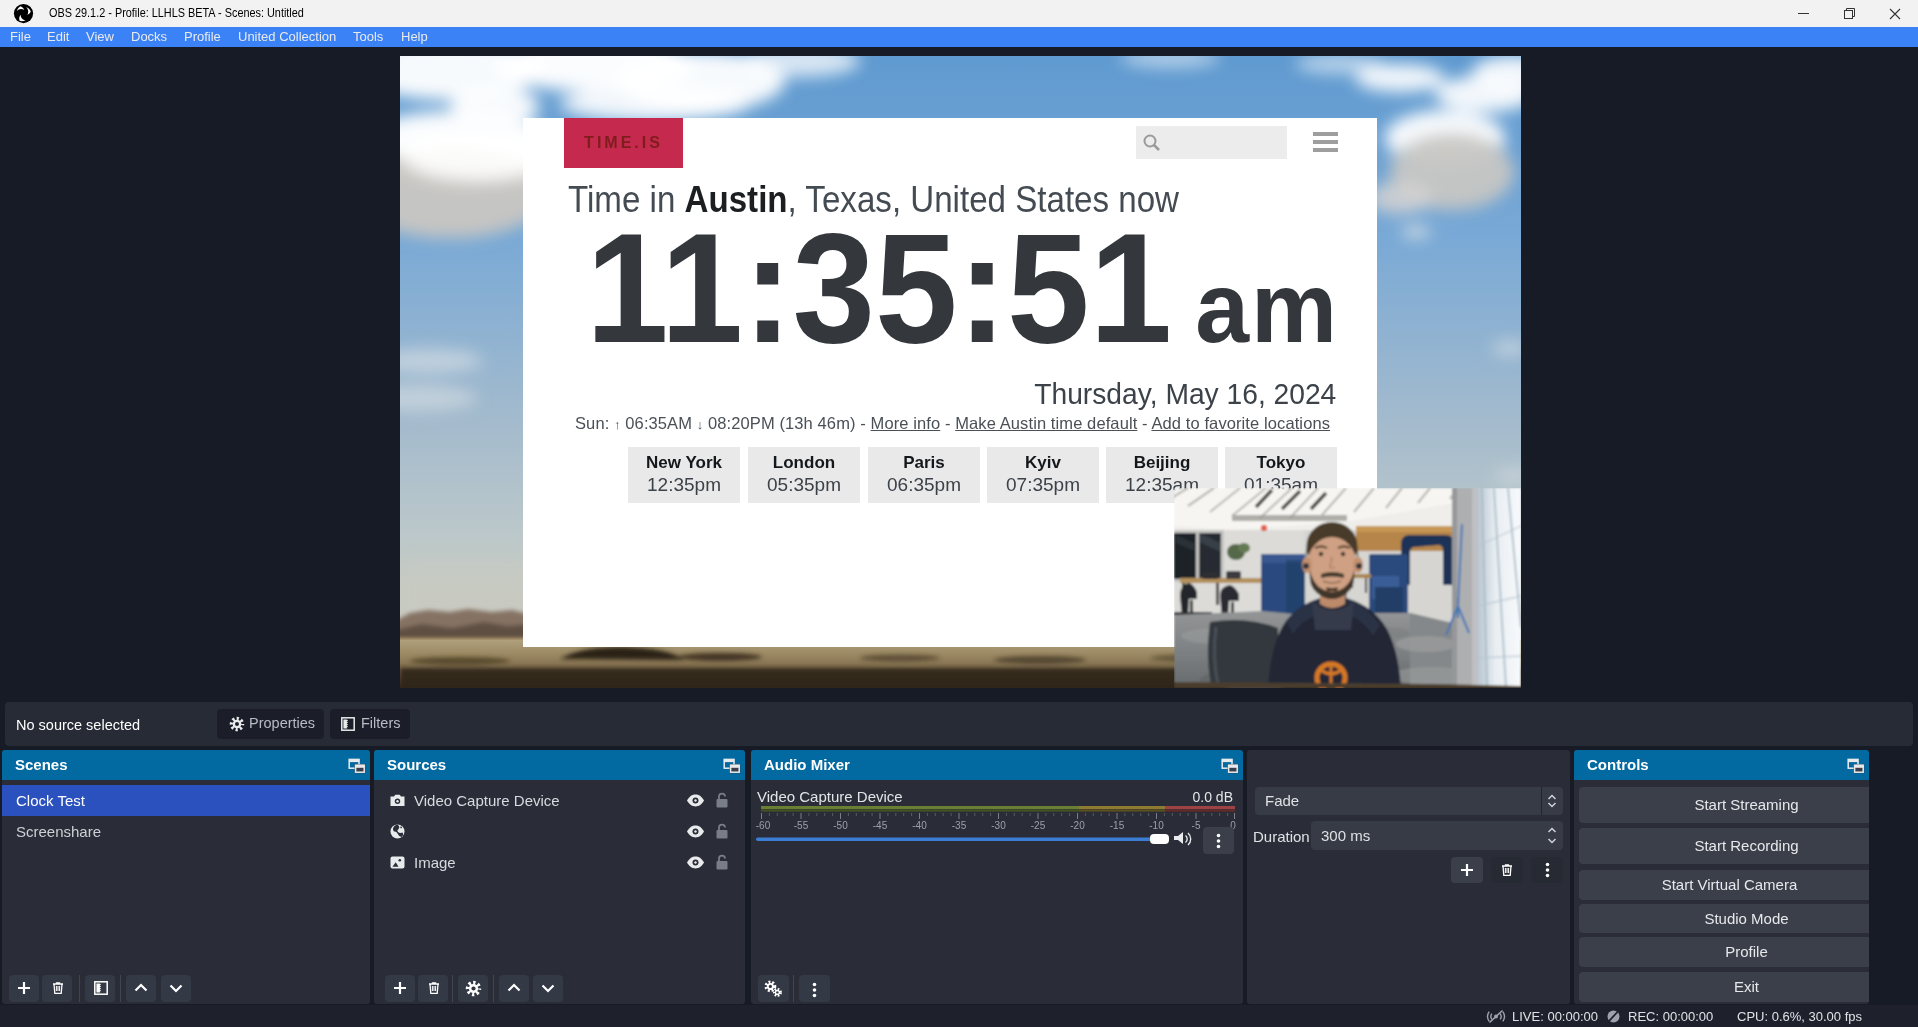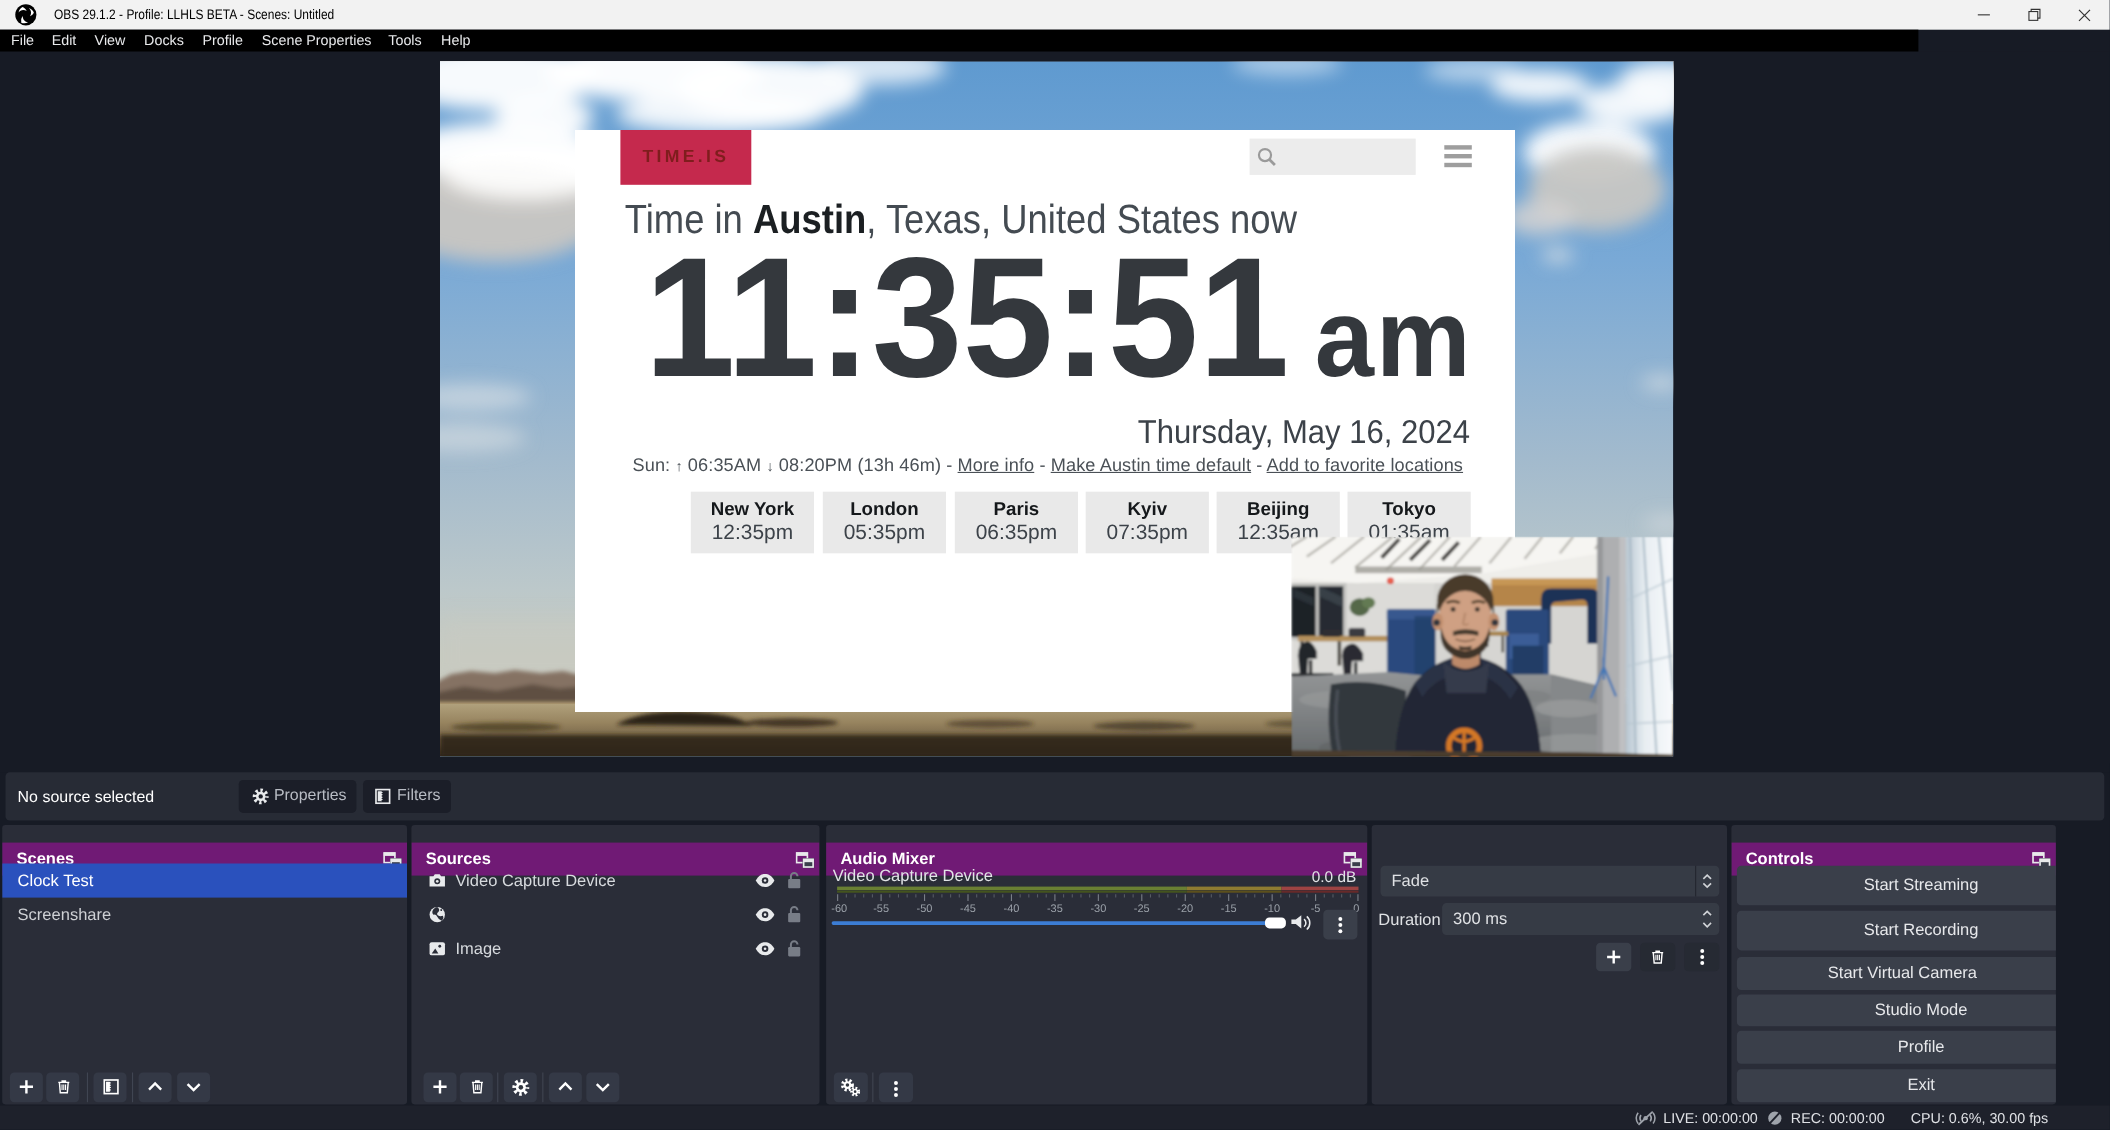--- a/index.html
+++ b/index.html
@@ -6,38 +6,38 @@
   html,body { width:1918px; height:1027px; overflow:hidden; }
   body { position:relative; background:#171b25; font-family:"Liberation Sans", sans-serif; }
   .abs { position:absolute; }
 
   
   #titlebar { position:absolute; left:0; top:0; width:1918px; height:27px; background:#f2f2f2; color:#000; }
   #titletext { position:absolute; left:49px; top:6px; font-size:12.5px; color:#000; }
   .winbtn { position:absolute; top:0; width:46px; height:27px; }
 
   
-  #menubar { position:absolute; left:0; top:27px; width:1744px; height:20px; background:#000000; }
+  #menubar { position:absolute; left:0; top:27px; width:1918px; height:20px; background:#3b82f6; }
   #menubar span { position:absolute; top:2px; font-size:13px; color:#e9eaec; }
 
   
   #main { position:absolute; left:0; top:47px; width:1918px; height:655px; background:#171b25; }
   #preview { position:absolute; left:400px; top:9px; width:1121px; height:632px; overflow:hidden; background:#7aa7d4; }
 
   
   #bwin { position:absolute; left:123px; top:62px; width:854px; height:529px; background:#ffffff; }
 
   
   #srcbar { position:absolute; left:5px; top:702px; width:1908px; height:44px; background:#272b35; border-radius:4px; }
   #srcbar .lbl { position:absolute; left:11px; top:15px; font-size:14.5px; color:#fff; }
   .tbtn { position:absolute; top:7px; height:30px; background:#1b1e28; border-radius:4px; color:#b8bcc4; font-size:14.5px; }
 
   
   .dock { position:absolute; top:750px; height:254px; background:#2a2d38; border-radius:3px; overflow:hidden; }
-  .dockh { position:absolute; left:0; top:16px; right:0; height:30px; background:#701a75; }
+  .dockh { position:absolute; left:0; top:0; right:0; height:30px; background:#0369a1; }
   .dockh .t { position:absolute; left:13px; top:6px; font-size:15px; font-weight:bold; color:#fff; }
   .popout { position:absolute; right:4px; top:6px; }
 
   #statusbar { position:absolute; left:0; top:1005px; width:1918px; height:22px; background:#1e212b; color:#dfe1e5; font-size:13px; }
 
   .citybox { position:absolute; top:329px; width:112px; height:56px; background:#e9e9e9; text-align:center;
              font-size:17px; font-weight:bold; color:#15181b; padding-top:6px; }
   .citybox span { display:block; font-weight:normal; font-size:19px; color:#3c4249; margin-top:1px; }
 
   .srow { position:absolute; left:0; right:0; height:31px; font-size:15px; color:#d7dade; line-height:31px; }
@@ -70,21 +70,21 @@
       <path d="M18 9l10 10M28 9L18 19" stroke="#333" stroke-width="1.1"></path>
     </svg>
 </div>
 
 <div id="menubar">
   <span style="left:10px">File</span>
   <span style="left:47px">Edit</span>
   <span style="left:86px">View</span>
   <span style="left:131px">Docks</span>
   <span style="left:184px">Profile</span>
-  <span style="left:238px">Scene Properties</span>
+  <span style="left:238px">United Collection</span>
   <span style="left:353px">Tools</span>
   <span style="left:401px">Help</span>
 </div>
 
 <div id="main">
   <div id="preview">
 
     <svg class="abs" style="left:0;top:0" width="1121" height="632" viewBox="0 0 1121 632">
       <defs>
         <linearGradient id="sky" x1="0" y1="0" x2="0" y2="1">

